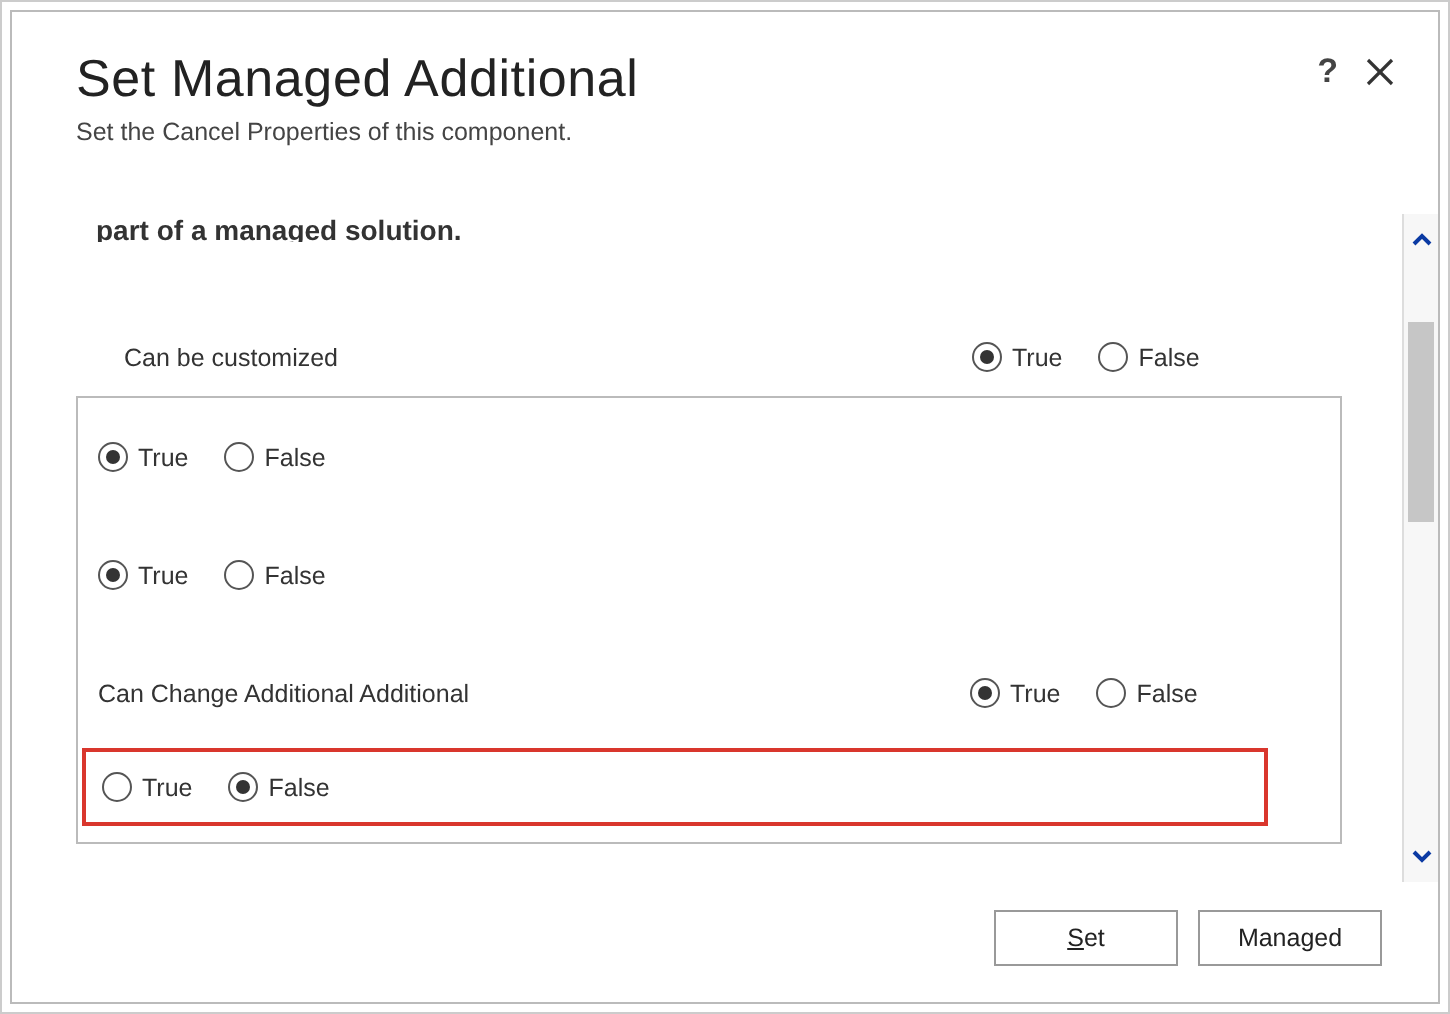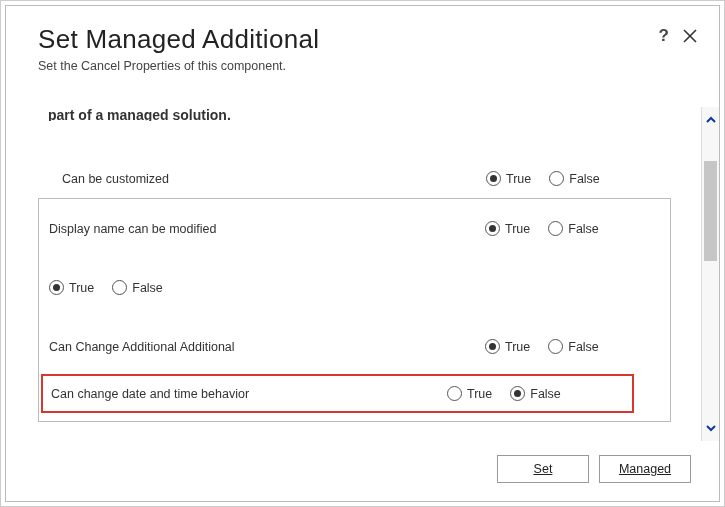--- a/index.html
+++ b/index.html
@@ -163,21 +163,20 @@
   }
   .btn {
     min-width: 92px;
     height: 28px;
     border: 1px solid #999;
     background: #fff;
     font-size: 12.5px;
     color: #222;
     cursor: pointer;
     font-family: inherit;
-    text-decoration: underline;
   }
   .btn .ul { text-decoration: underline; }
 </style>
 </head>
 <body>
 
 <div class="dialog">
 
   <div class="header">
     <div class="title">Set Managed Additional</div>
@@ -208,21 +207,20 @@
           <div class="radio-item">
             <span class="radio"></span>
             <span>False</span>
           </div>
         </div>
       </div>
 
       <div class="inner-box">
 
         <div class="row inner-row">
-          <span class="label">Display name can be modified</span>
           <div class="radio-group">
             <div class="radio-item">
               <span class="radio selected"></span>
               <span>True</span>
             </div>
             <div class="radio-item">
               <span class="radio"></span>
               <span>False</span>
             </div>
           </div>
@@ -250,21 +248,20 @@
             </div>
             <div class="radio-item">
               <span class="radio"></span>
               <span>False</span>
             </div>
           </div>
         </div>
 
         <div class="highlight">
           <div class="row">
-            <span class="label">Can change date and time behavior</span>
             <div class="radio-group">
               <div class="radio-item">
                 <span class="radio"></span>
                 <span>True</span>
               </div>
               <div class="radio-item">
                 <span class="radio selected"></span>
                 <span>False</span>
               </div>
             </div>

